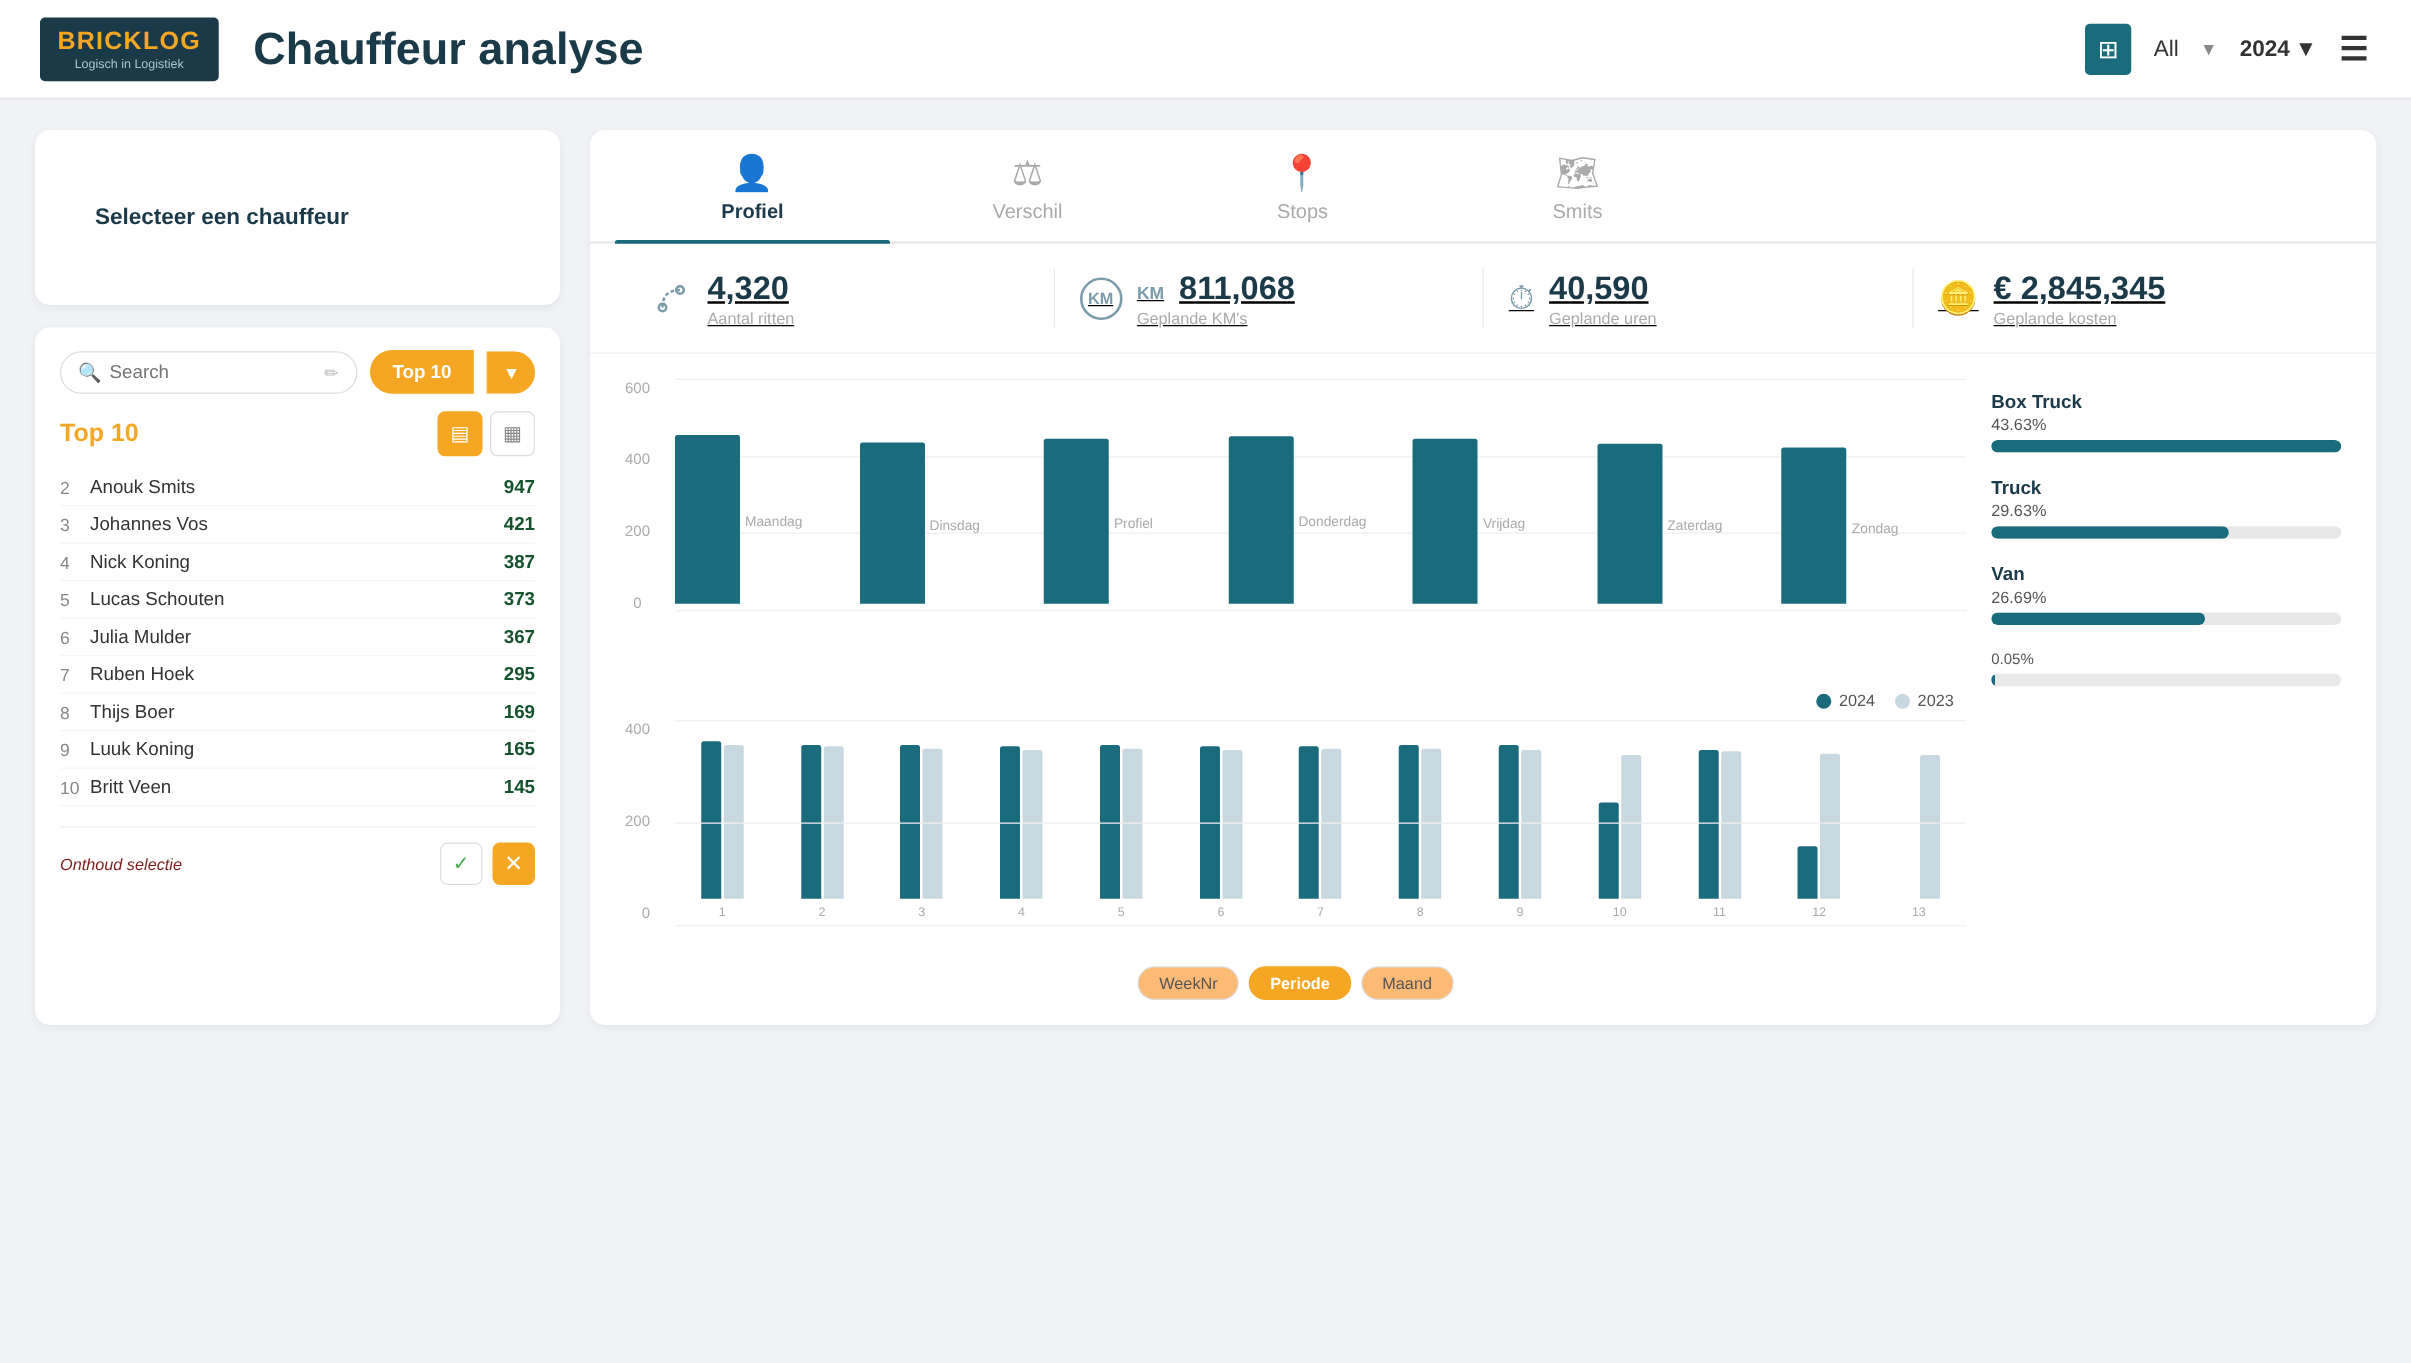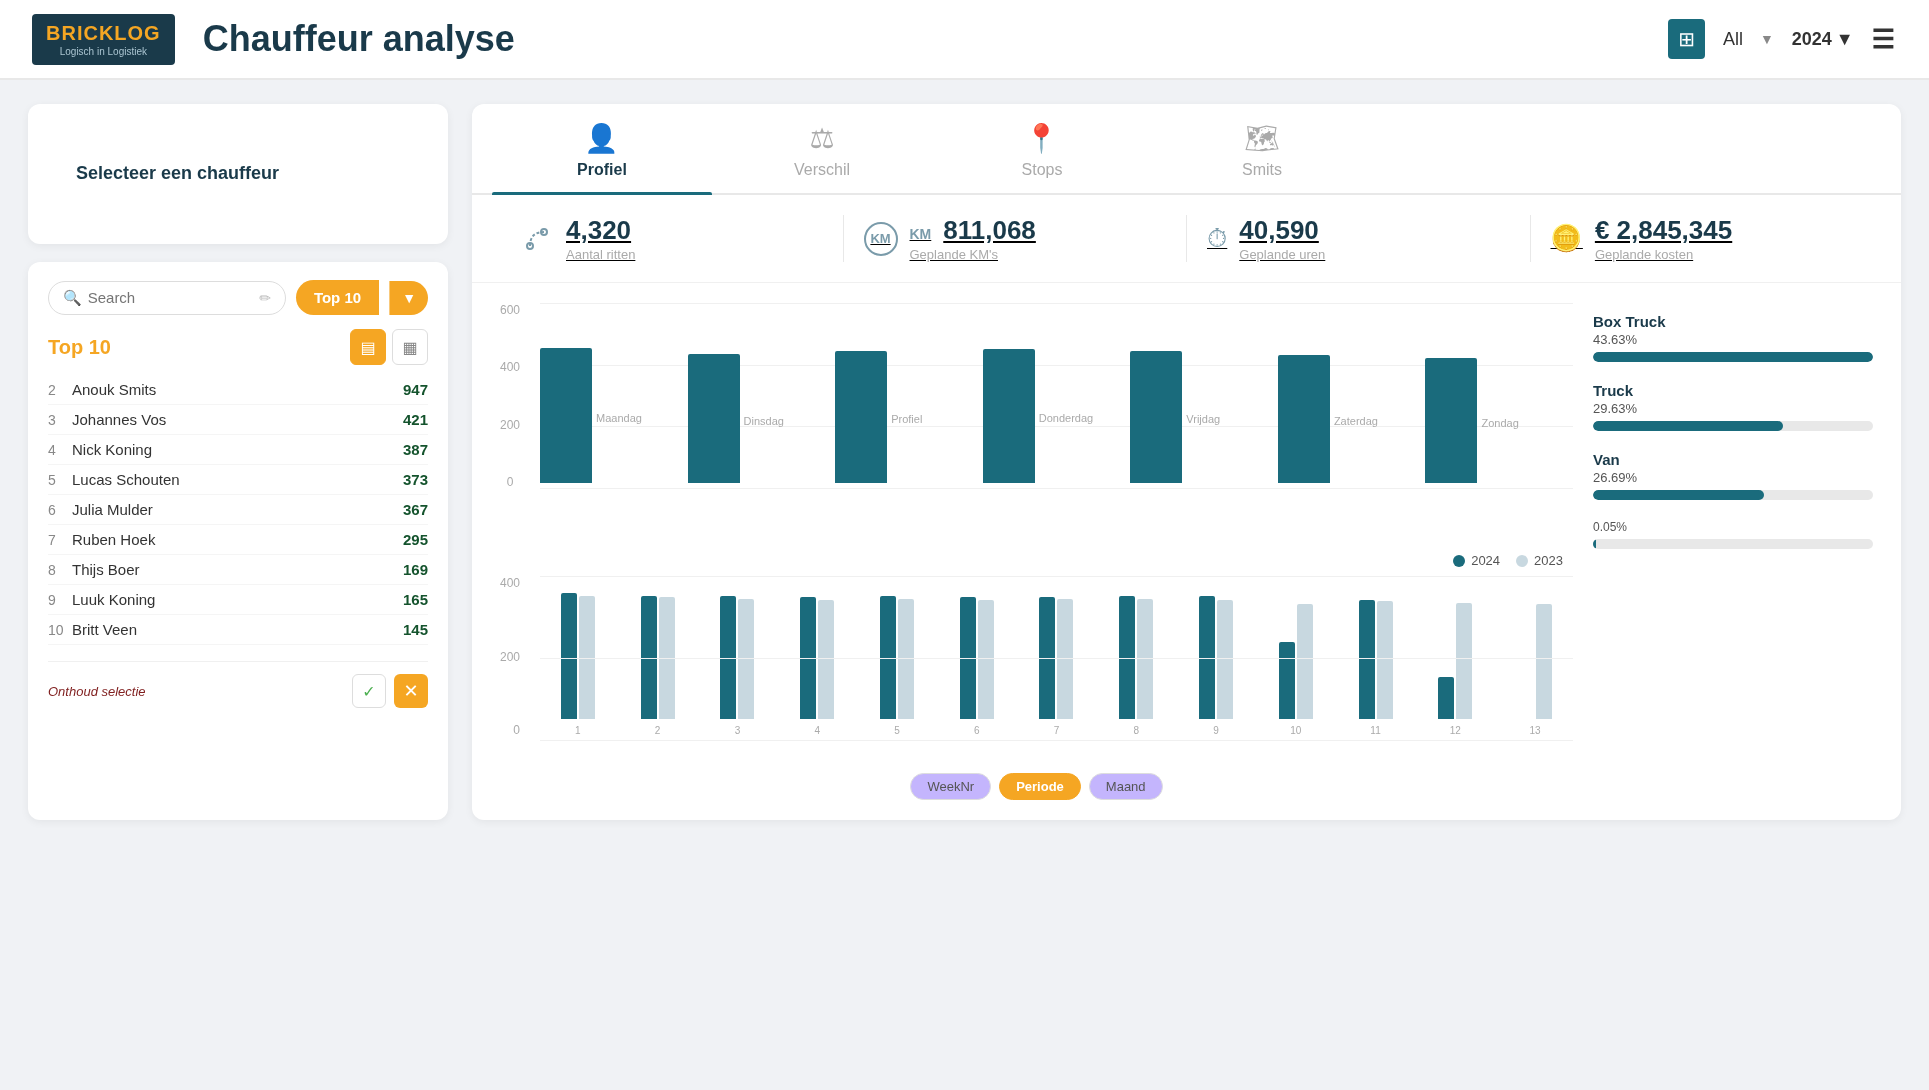--- a/index.html
+++ b/index.html
@@ -212,21 +212,21 @@
 
     .legend-row { display: flex; align-items: center; gap: 16px; justify-content: center; margin-top: 10px; }
     .legend-item { display: flex; align-items: center; gap: 6px; font-size: 13px; color: #555; }
     .legend-dot { width: 12px; height: 12px; border-radius: 50%; }
     .legend-dot.dark { background: #1a6b7c; }
     .legend-dot.light { background: #c8d8e0; }
 
     .period-tabs { display: flex; gap: 8px; justify-content: center; margin-top: 12px; }
     .period-tab {
       padding: 5px 16px; border-radius: 20px; font-size: 13px; cursor: pointer;
-      border: 1.5px solid #ddd; background: #c4b5fd; color: #555;
+      border: 1.5px solid #ddd; background: #fdba74; color: #555;
     }
     .period-tab.active { background: #f5a623; border-color: #f5a623; color: white; font-weight: 700; }
     .vehicle-item { margin-bottom: 20px; }
     .vehicle-name { font-size: 15px; font-weight: 700; color: #1a3a4a; margin-bottom: 2px; }
     .vehicle-pct { font-size: 13px; color: #555; margin-bottom: 5px; }
     .vehicle-bar-bg { height: 10px; background: #e8e8e8; border-radius: 5px; overflow: hidden; }
     .vehicle-bar-fill { height: 100%; background: #1a6b7c; border-radius: 5px; }
     .vehicle-small { margin-bottom: 8px; }
     .vehicle-small .vehicle-pct { font-size: 12px; }
 

